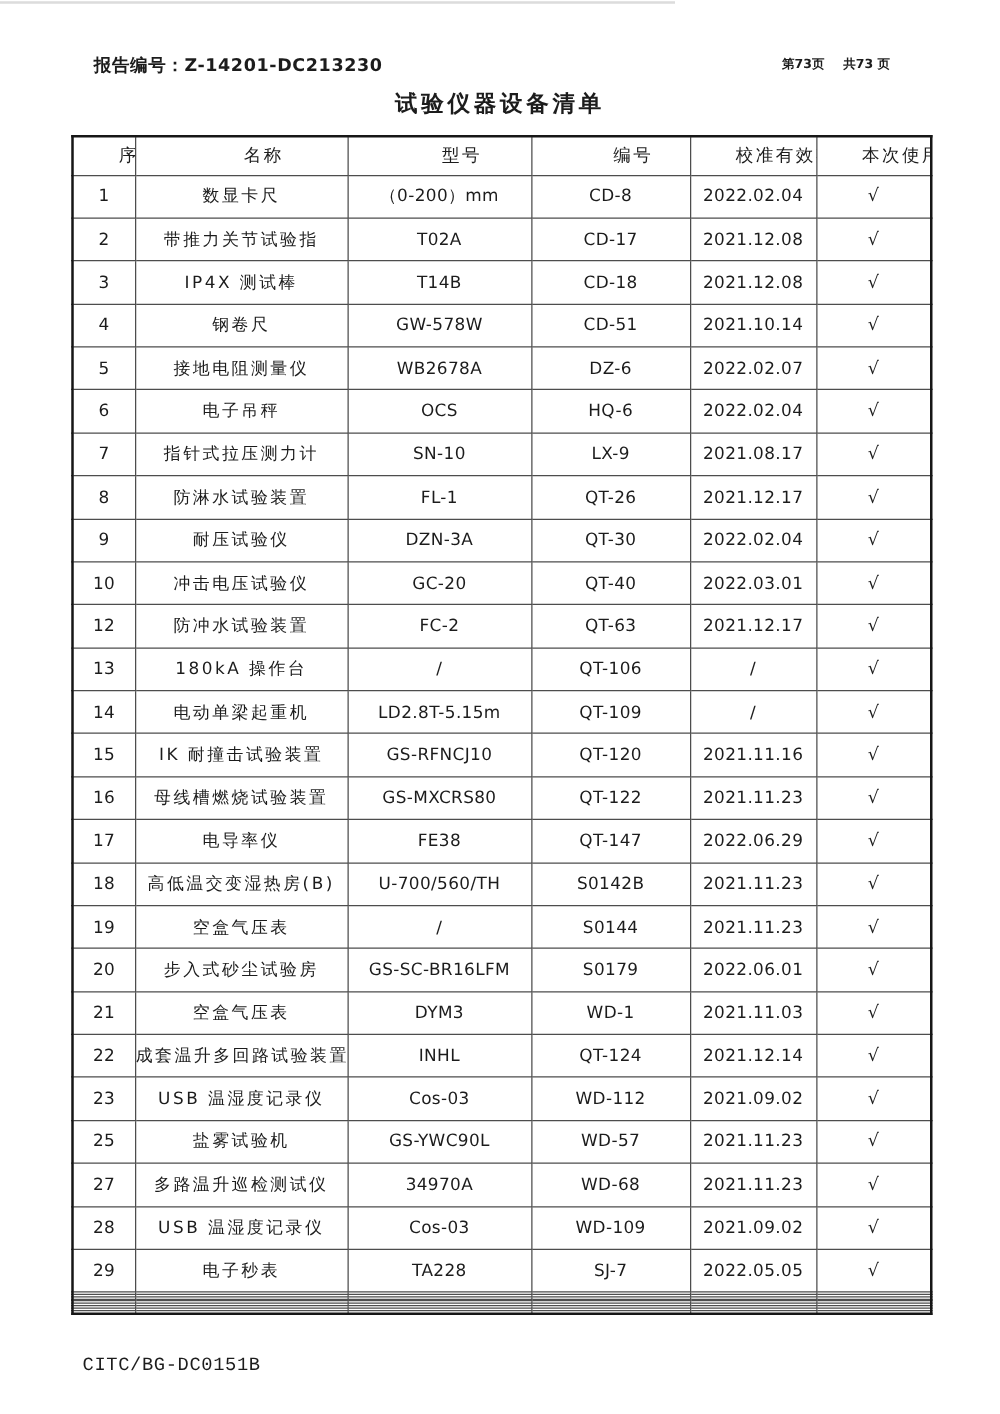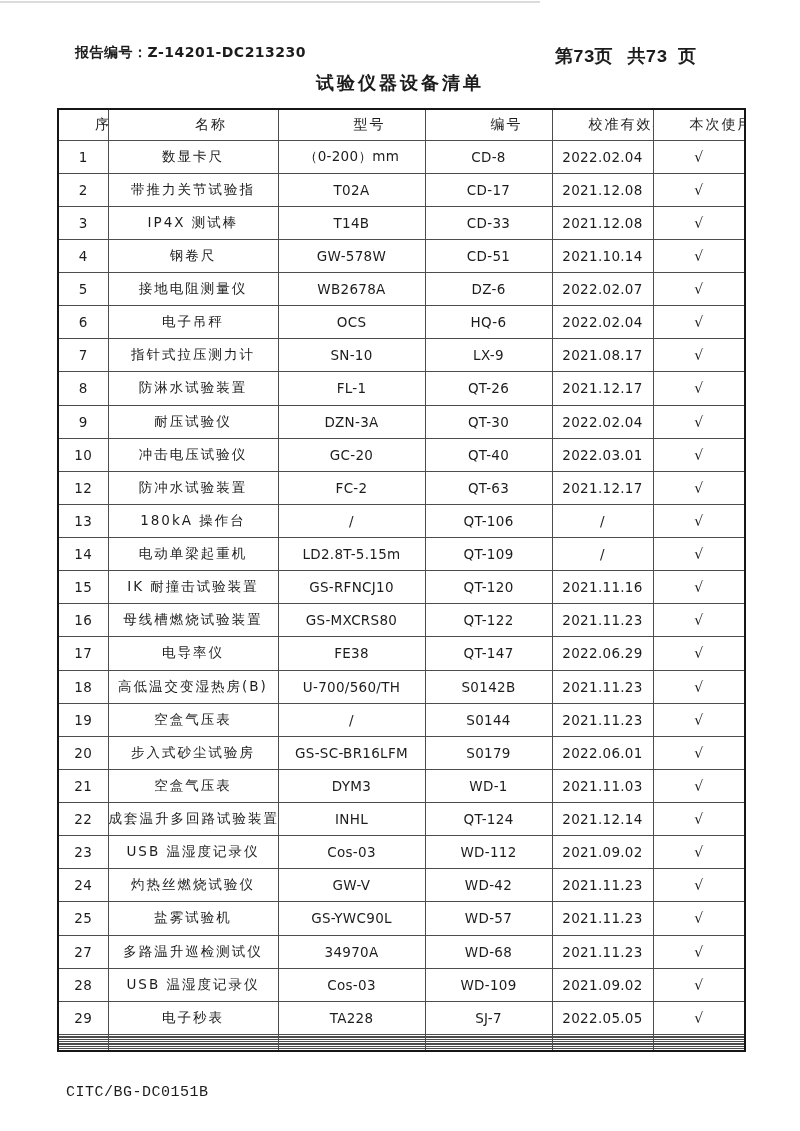--- a/index.html
+++ b/index.html
@@ -28,25 +28,24 @@
     left: 75px;
     top: 44px;
     font-size: 14px;
     font-weight: bold;
     letter-spacing: 0.5px;
     white-space: nowrap;
   }
   .page-info {
     position: absolute;
     top: 44px;
-    right: 104px;
-    font-size: 18px;
+    right: 88px;
+    font-size: 10px;
     font-weight: bold;
     white-space: nowrap;
-    font-family: Liberation Mono, monospace;
   }
   .page-info .pg-total { margin-left: 15px; }
   .doc-title {
     position: absolute;
     top: 71px;
     left: 0;
     width: 100%;
     text-align: center;
     font-size: 18px;
     font-weight: bold;
@@ -141,21 +140,21 @@
         <td class="col-name">带推力关节试验指</td>
         <td class="col-model">T02A</td>
         <td class="col-serial">CD-17</td>
         <td class="col-date">2021.12.08</td>
         <td class="col-check">√</td>
       </tr>
       <tr>
         <td class="col-index">3</td>
         <td class="col-name">IP4X 测试棒</td>
         <td class="col-model">T14B</td>
-        <td class="col-serial">CD-33</td>
+        <td class="col-serial">CD-18</td>
         <td class="col-date">2021.12.08</td>
         <td class="col-check">√</td>
       </tr>
       <tr>
         <td class="col-index">4</td>
         <td class="col-name">钢卷尺</td>
         <td class="col-model">GW-578W</td>
         <td class="col-serial">CD-51</td>
         <td class="col-date">2021.10.14</td>
         <td class="col-check">√</td>
@@ -298,28 +297,20 @@
       </tr>
       <tr>
         <td class="col-index">23</td>
         <td class="col-name">USB 温湿度记录仪</td>
         <td class="col-model">Cos-03</td>
         <td class="col-serial">WD-112</td>
         <td class="col-date">2021.09.02</td>
         <td class="col-check">√</td>
       </tr>
       <tr>
-        <td class="col-index">24</td>
-        <td class="col-name">灼热丝燃烧试验仪</td>
-        <td class="col-model">GW-V</td>
-        <td class="col-serial">WD-42</td>
-        <td class="col-date">2021.11.23</td>
-        <td class="col-check">√</td>
-      </tr>
-      <tr>
         <td class="col-index">25</td>
         <td class="col-name">盐雾试验机</td>
         <td class="col-model">GS-YWC90L</td>
         <td class="col-serial">WD-57</td>
         <td class="col-date">2021.11.23</td>
         <td class="col-check">√</td>
       </tr>
       <tr>
         <td class="col-index">27</td>
         <td class="col-name">多路温升巡检测试仪</td>

